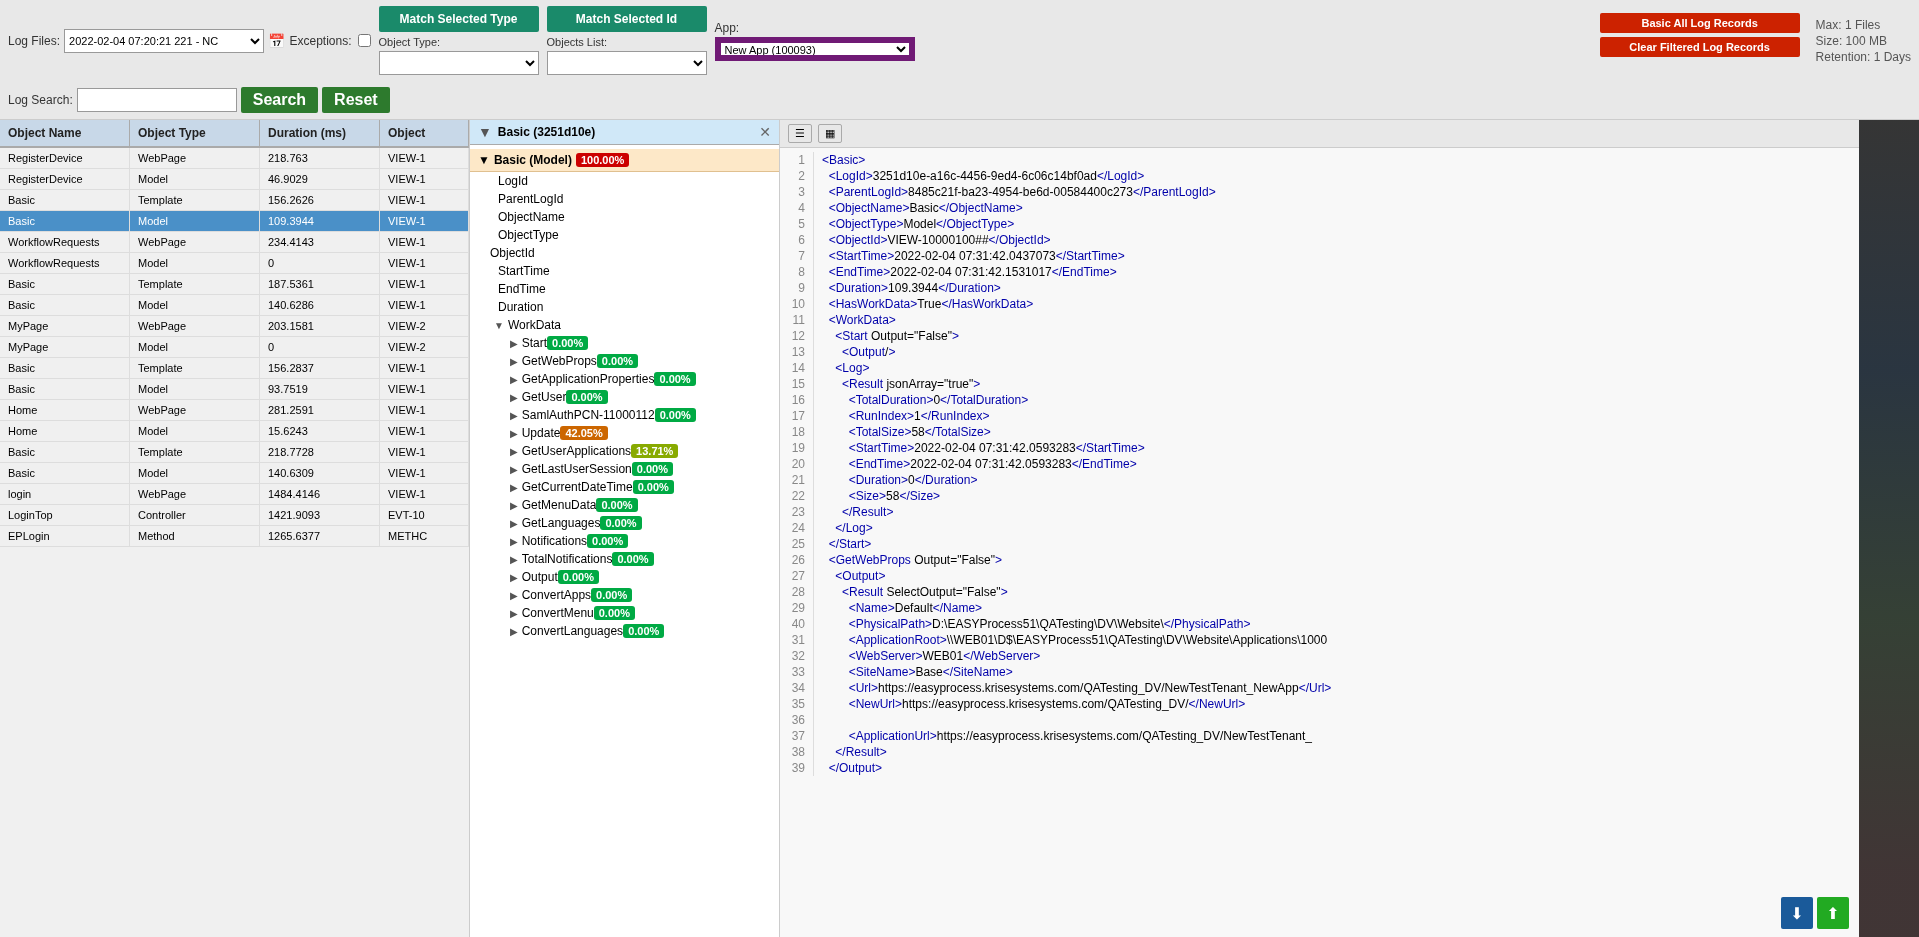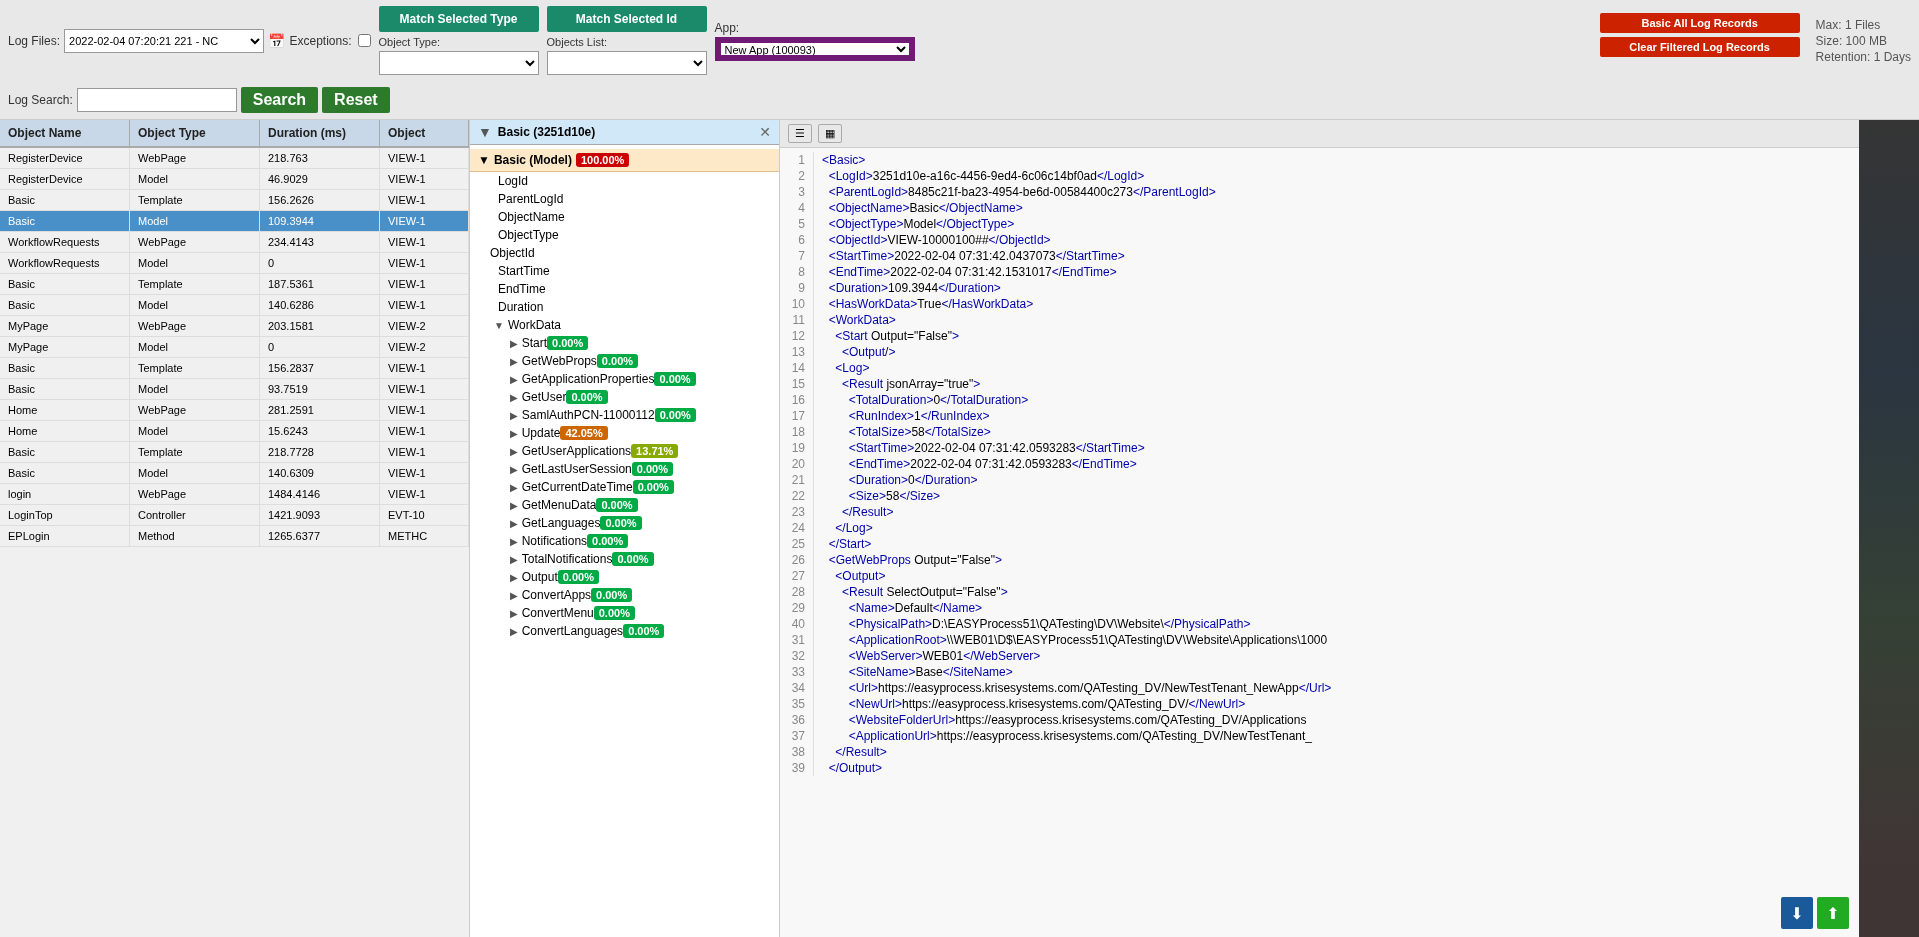--- a/index.html
+++ b/index.html
@@ -813,21 +813,20 @@
         <div class="xml-line">
           <span class="line-num">34</span>
           <span class="xml-text">        <span style="color:#0000aa">&lt;Url</span><span style="color:#0000aa">&gt;</span>https://easyprocess.krisesystems.com/QATesting_DV/NewTestTenant_NewApp<span style="color:#0000aa">&lt;/Url</span><span style="color:#0000aa">&gt;</span></span>
         </div>
         <div class="xml-line">
           <span class="line-num">35</span>
           <span class="xml-text">        <span style="color:#0000aa">&lt;NewUrl</span><span style="color:#0000aa">&gt;</span>https://easyprocess.krisesystems.com/QATesting_DV/<span style="color:#0000aa">&lt;/NewUrl</span><span style="color:#0000aa">&gt;</span></span>
         </div>
         <div class="xml-line">
           <span class="line-num">36</span>
-          <span class="xml-text">        <span style="color:#0000aa">&lt;WebsiteFolderUrl</span><span style="color:#0000aa">&gt;</span>https://easyprocess.krisesystems.com/QATesting_DV/Applications</span>
         </div>
         <div class="xml-line">
           <span class="line-num">37</span>
           <span class="xml-text">        <span style="color:#0000aa">&lt;ApplicationUrl</span><span style="color:#0000aa">&gt;</span>https://easyprocess.krisesystems.com/QATesting_DV/NewTestTenant_</span>
         </div>
         <div class="xml-line">
           <span class="line-num">38</span>
           <span class="xml-text">    <span style="color:#0000aa">&lt;/Result</span><span style="color:#0000aa">&gt;</span></span>
         </div>
         <div class="xml-line">

